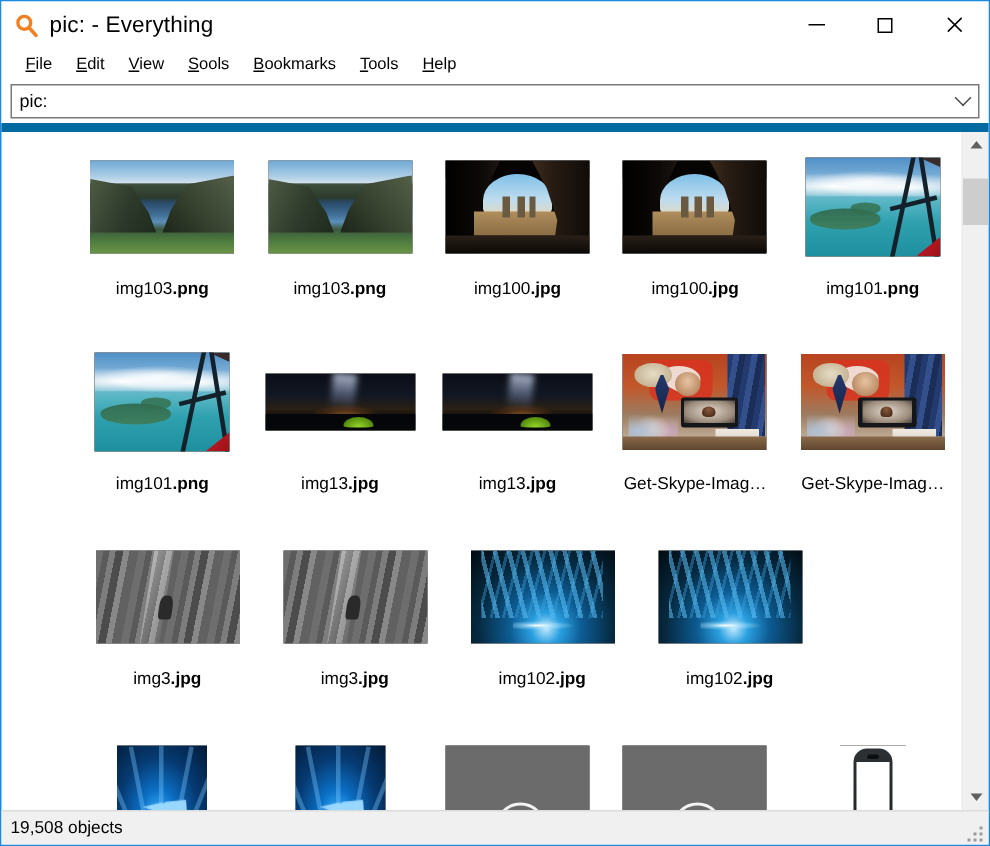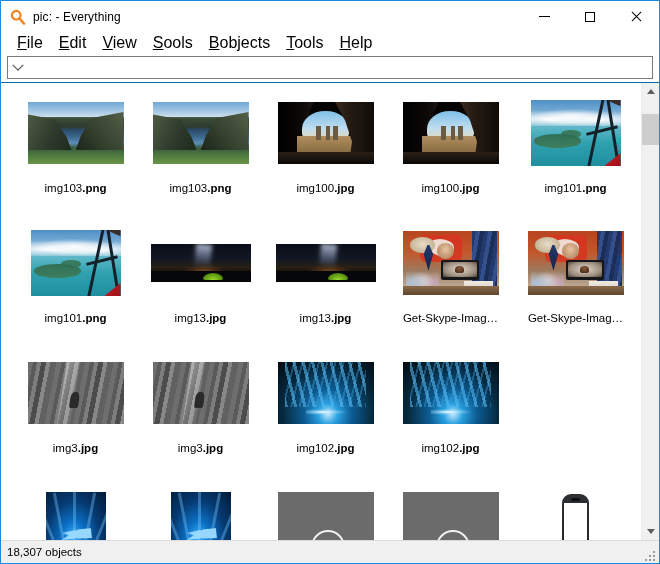--- a/index.html
+++ b/index.html
@@ -38,21 +38,21 @@
     position: relative;
   }
   #app-icon {
     width: 16px; height: 16px;
     margin-left: 9px;
     margin-right: 7px;
     flex: 0 0 16px;
     position: relative;
   }
   #title-text {
-    font-size: 12px;
+    font-size: 15px;
     color: #000000;
     letter-spacing: 0.1px;
     white-space: nowrap;
   }
   #win-buttons {
     position: absolute;
     right: 0; top: 0;
     height: 31px;
     display: flex;
   }
@@ -90,21 +90,21 @@
   
   #menubar {
     height: 22px;
     flex: 0 0 22px;
     background: #ffffff;
     display: flex;
     align-items: center;
     padding-left: 8px;
   }
   .menu-item {
-    font-size: 16px;
+    font-size: 11px;
     color: #000;
     padding: 2px 8px 2px 8px;
     cursor: default;
     white-space: nowrap;
   }
   .menu-item .accel {
     text-decoration: underline;
   }
 
   
@@ -149,22 +149,23 @@
     border-right: 1.4px solid #4a4a4a;
     border-bottom: 1.4px solid #4a4a4a;
     transform: rotate(45deg) translate(-2px,-2px);
   }
 
   
   #content {
     flex: 1 1 auto;
     display: flex;
     position: relative;
-    border-top: 1px solid #0369a1;
+    border-top: 6px solid #0369a1;
     overflow: hidden;
+    padding-left: 36px;
   }
   #grid-pane {
     flex: 1 1 auto;
     position: relative;
     overflow: hidden;
     background: #ffffff;
   }
   #grid {
     position: absolute;
     left: 0; top: 0;
@@ -590,27 +591,28 @@
         <span class="glyph-close"></span>
       </div>
     </div>
   </div>
 
   <div id="menubar">
       <div class="menu-item"><span class="accel">F</span><span>ile</span></div>
       <div class="menu-item"><span class="accel">E</span><span>dit</span></div>
       <div class="menu-item"><span class="accel">V</span><span>iew</span></div>
       <div class="menu-item"><span class="accel">S</span><span>ools</span></div>
-      <div class="menu-item"><span class="accel">B</span><span>objects</span></div>
+      <div class="menu-item"><span class="accel">B</span><span>ookmarks</span></div>
       <div class="menu-item"><span class="accel">T</span><span>ools</span></div>
       <div class="menu-item"><span class="accel">H</span><span>elp</span></div>
     </div>
 
   <div id="searchwrap">
     <div id="searchbox">
+      <input id="search-input" value="pic:" style="">
       <div id="search-dropdown">
         <span class="chev-down"></span>
       </div>
     </div>
   </div>
 
   <div id="content">
     <div id="grid-pane">
       <div id="grid">
           <div class="grid-row">
@@ -889,21 +891,21 @@
       <div id="sb-track">
         <div id="sb-thumb" style="top: 14px; height: 31px;"></div>
       </div>
       <div class="sb-arrow">
         <span class="sb-down"></span>
       </div>
     </div>
   </div>
 
   <div id="statusbar">
-    <div id="status-text">18,307 objects</div>
+    <div id="status-text">19,508 objects</div>
     <div id="resize-grip">
         <i style="left: 8px; top: 2px;"></i>
         <i style="left: 4px; top: 6px;"></i>
         <i style="left: 8px; top: 6px;"></i>
         <i style="left: 0px; top: 10px;"></i>
         <i style="left: 4px; top: 10px;"></i>
         <i style="left: 8px; top: 10px;"></i>
       </div>
   </div>
 

